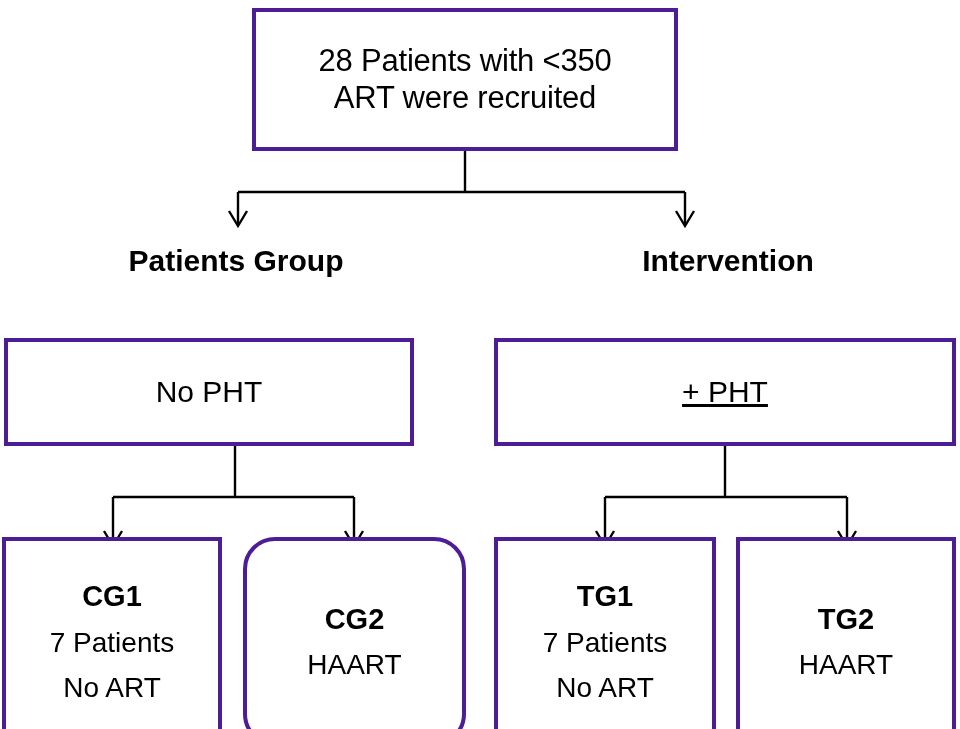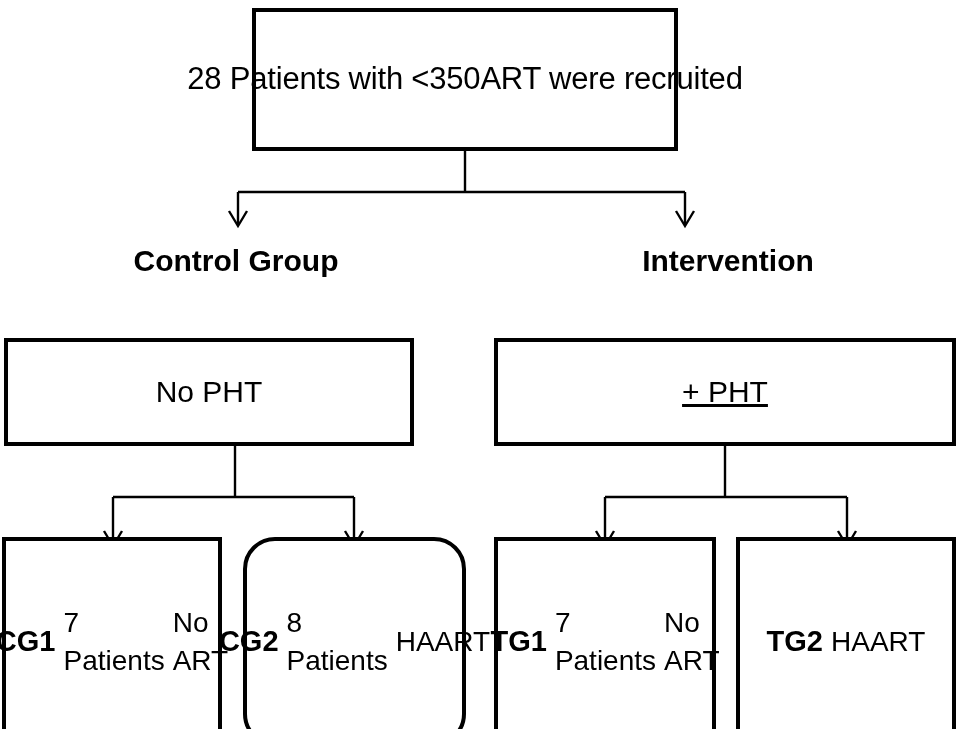--- a/index.html
+++ b/index.html
@@ -15,24 +15,24 @@
   #flowchart {
     position: relative;
     width: 960px;
     height: 729px;
     background: #ffffff;
     overflow: hidden;
   }
   .node-box {
     position: absolute;
     box-sizing: border-box;
-    border: 4px solid #000000;
+    border: 4px solid #4c1d95;
     background: #ffffff;
     display: flex;
-    flex-direction: row;
+    flex-direction: column;
     align-items: center;
     justify-content: center;
     text-align: left;
     line-height: 1.18;
   }
   
   #box-recruited {
     left: 252px;
     top: 8px;
     width: 426px;
@@ -140,41 +140,40 @@
     <line x1="847" y1="497" x2="847" y2="544"></line>
     <polyline points="838,531 847,546 856,531"></polyline>
   </svg>
 
   <div class="node-box" id="box-recruited">
     <div class="line">28 Patients with &lt;350</div>
     <div class="line">ART  were recruited</div>
   </div>
 
   <div class="arm-heading" id="heading-control">
-    <div>Control Group</div>
+    <div>Patients Group</div>
   </div>
   <div class="arm-heading" id="heading-test">
     <div>Intervention</div>
   </div>
 
   <div class="node-box" id="box-no-pht">
     <div>No PHT</div>
   </div>
   <div class="node-box" id="box-plus-pht">
     <div>+ PHT</div>
   </div>
 
   <div class="node-box subgroup-box" id="box-cg1">
     <div class="sg-title">CG1</div>
     <div>7 Patients</div>
     <div>No ART</div>
   </div>
   <div class="node-box subgroup-box" id="box-cg2">
     <div class="sg-title">CG2</div>
-    <div>8 Patients</div>
     <div>HAART</div>
   </div>
   <div class="node-box subgroup-box" id="box-tg1">
     <div class="sg-title">TG1</div>
     <div>7 Patients</div>
     <div>No ART</div>
   </div>
   <div class="node-box subgroup-box" id="box-tg2">
     <div class="sg-title">TG2</div>
     <div>HAART</div>

